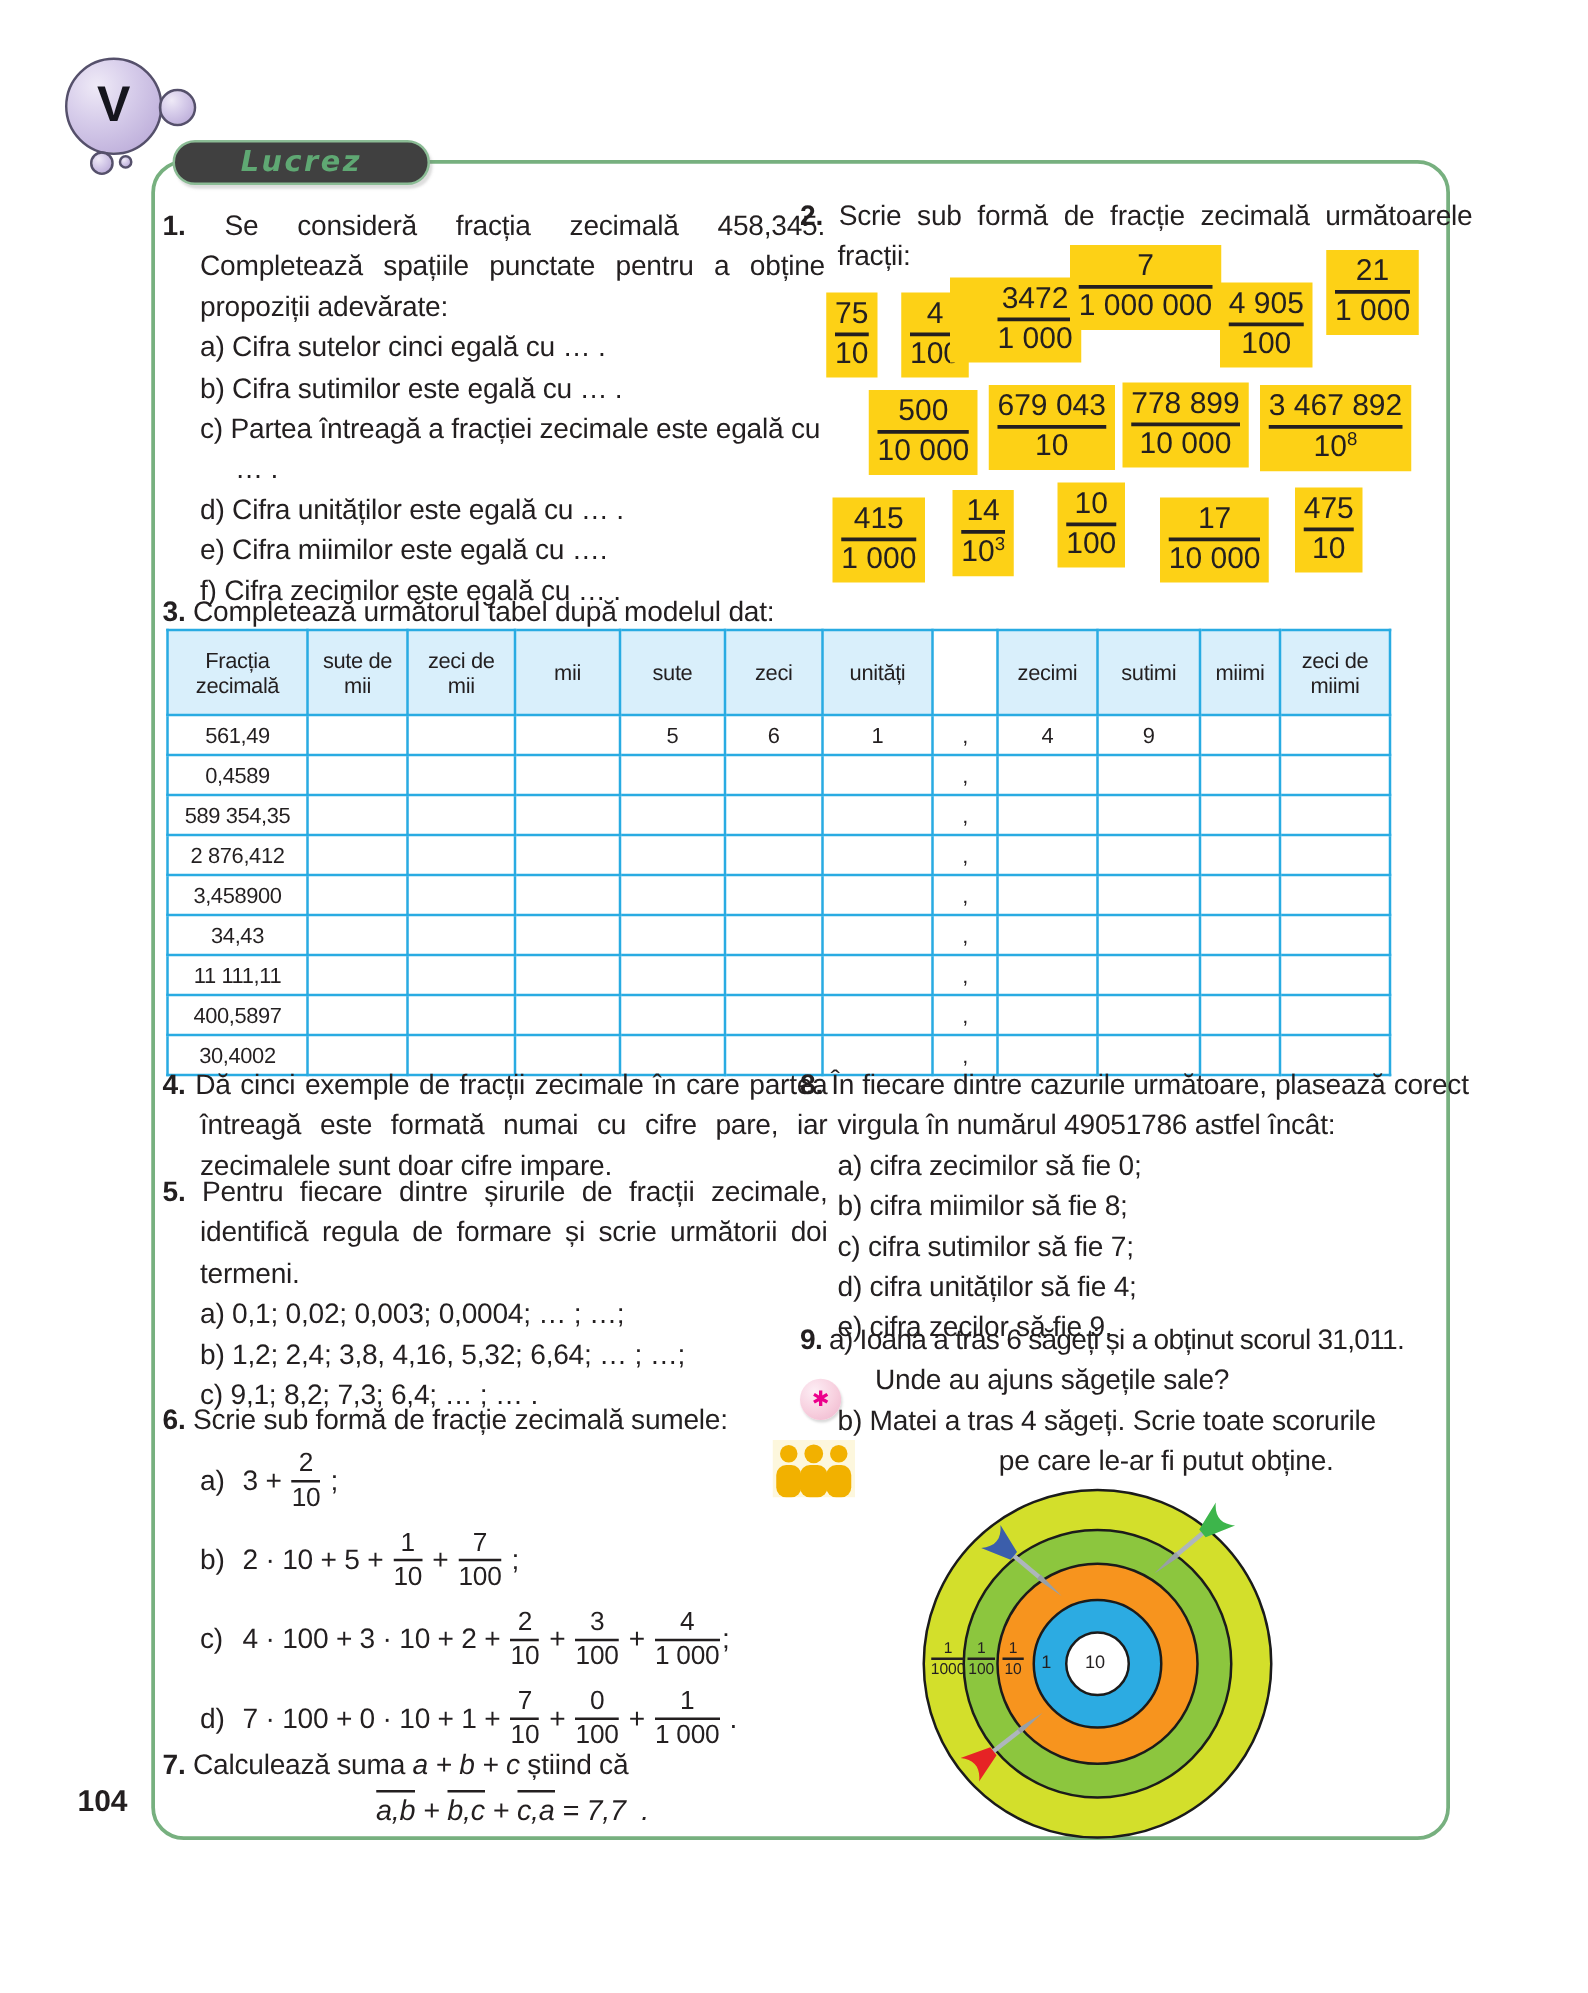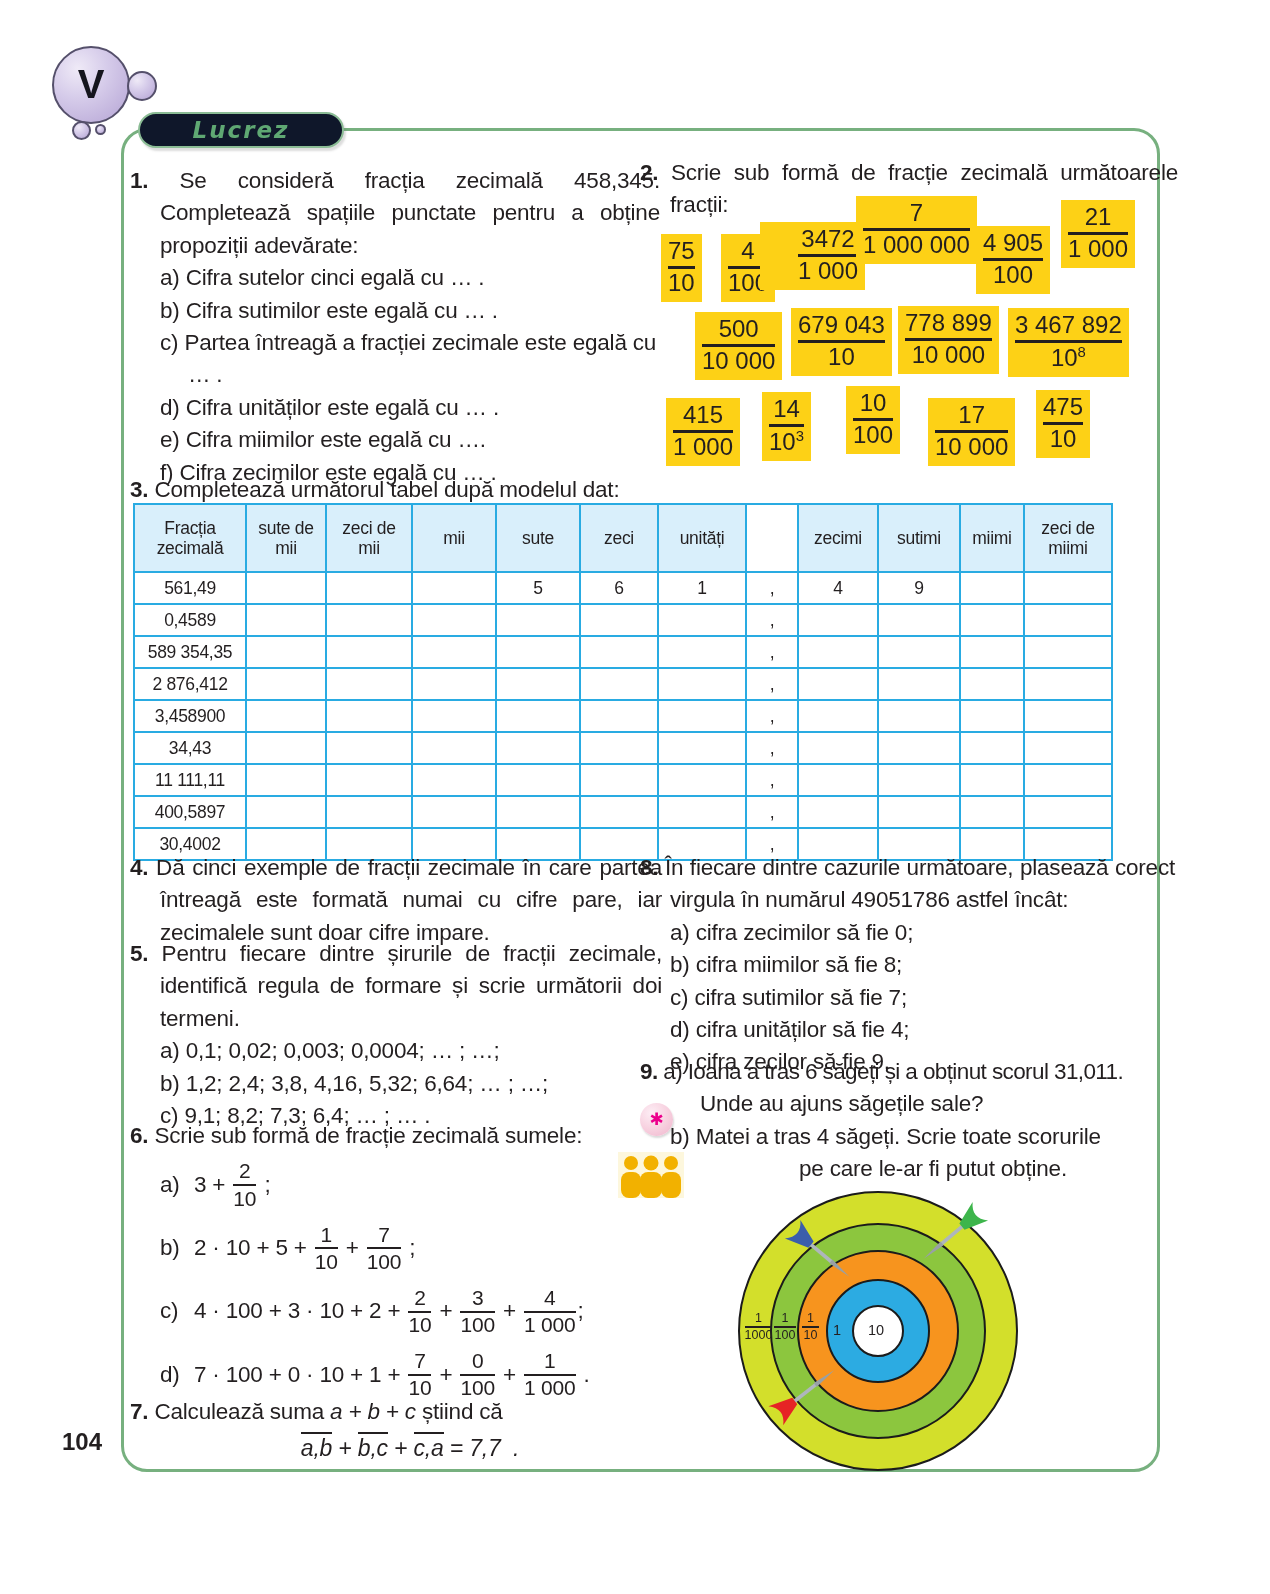--- a/index.html
+++ b/index.html
@@ -13,21 +13,21 @@
   .bubble-big{left:52px;top:46px;width:78px;height:78px;}
   .bubble-big .v{position:absolute;left:0;right:0;top:14px;text-align:center;
                  font-size:40px;font-weight:bold;color:#15151d;}
   .bubble-s1{left:127px;top:71px;width:30px;height:30px;}
   .bubble-s2{left:72px;top:121px;width:19px;height:19px;}
   .bubble-s3{left:95px;top:124px;width:11px;height:11px;}
 
   
   .frame{position:absolute;left:121px;top:128px;width:1039px;height:1344px;
          border:3px solid #77b07f;border-radius:26px;box-sizing:border-box;}
-  .tab{position:absolute;left:138px;top:112px;width:206px;height:36px;background:#0f172a;
+  .tab{position:absolute;left:138px;top:112px;width:206px;height:36px;background:#404040;
        border:2px solid #8bbc95;border-radius:18px;box-sizing:border-box;
        box-shadow:2px 3px 2px rgba(120,120,120,.25);z-index:5;
        display:flex;align-items:center;justify-content:center;}
   .tab span{font-style:italic;font-weight:bold;font-size:23px;color:#5fa873;letter-spacing:2px;
             font-family:"DejaVu Sans",sans-serif;}
 
   
   .prob{position:absolute;font-size:22.5px;line-height:1.44;letter-spacing:-0.2px;
         text-align:justify;padding-left:30px;}
   .prob .intro{text-indent:-30px;}

